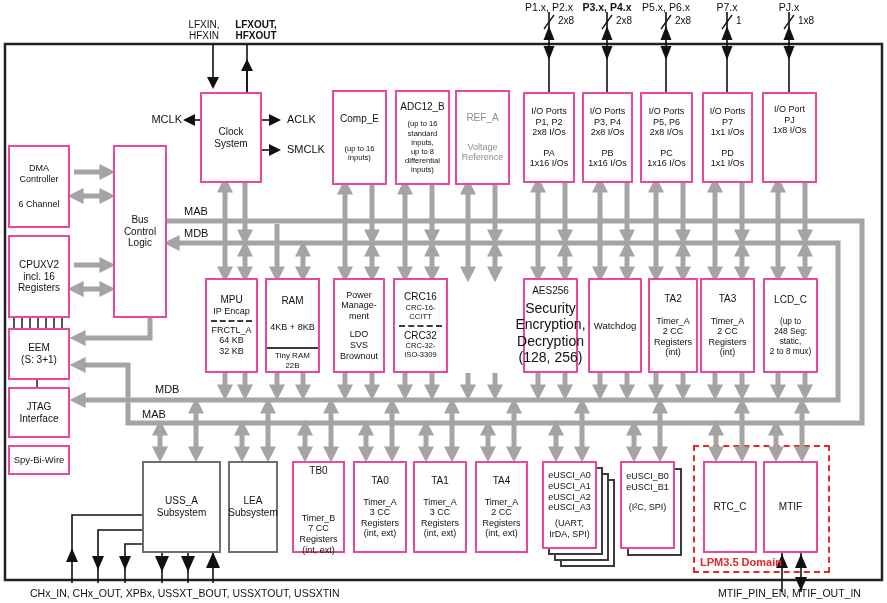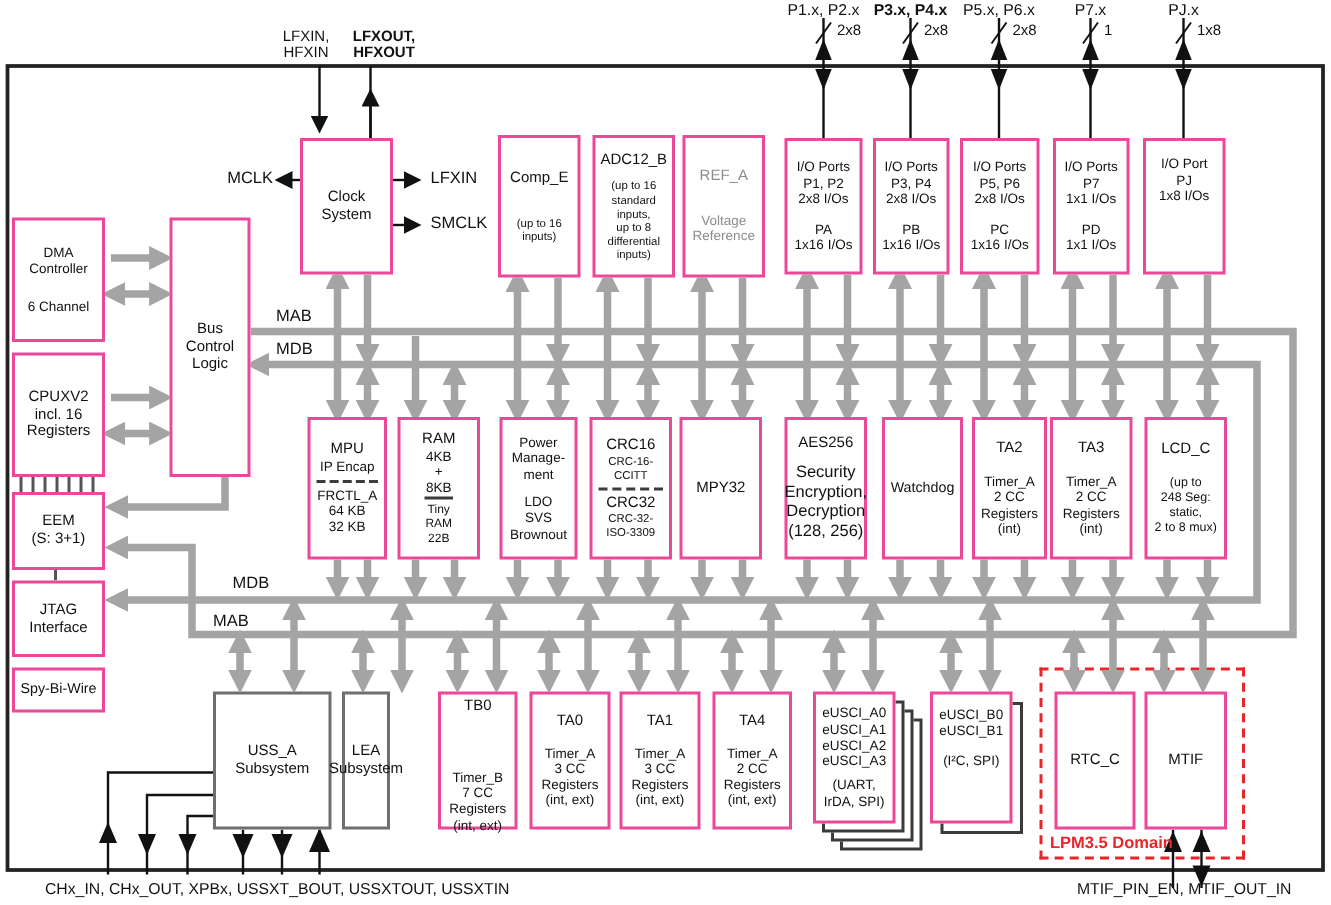--- a/index.html
+++ b/index.html
@@ -313,21 +313,21 @@
   </div>
 
   <div class="blk" style="left:205px;top:278px;width:53px;height:95px;">
     <span class="t">MPU</span>
     <span>IP Encap</span>
     <span class="dd"></span>
     <span>FRCTL_A
 64 KB
 32 KB</span>
   </div>
-  <div class="blk" style="left:265px;top:278px;width:55px;height:95px;padding:16px;">
+  <div class="blk" style="left:265px;top:278px;width:55px;height:95px;padding:0;">
     <div class="ram-main">
       <span class="t">RAM</span>
       <span>4KB + 8KB</span>
     </div>
     <div class="ram-bottom">Tiny RAM
 22B</div>
   </div>
   <div class="blk spread" style="left:333px;top:278px;width:52px;height:95px;">
     <span>Power
 Manage-
@@ -338,26 +338,23 @@
   </div>
   <div class="blk" style="left:393px;top:278px;width:55px;height:95px;">
     <span class="t">CRC16</span>
     <span class="s">CRC-16-
 CCITT</span>
     <span class="dd"></span>
     <span class="t">CRC32</span>
     <span class="s">CRC-32-
 ISO-3309</span>
   </div>
-  <div class="blk" style="left:453px;top:278px;width:55px;height:95px;">
-    <span class="t">MPY32</span>
-  </div>
   <div class="blk spread" style="left:523px;top:278px;width:55px;height:95px;">
     <span class="t">AES256</span>
-    <span style="font-size:11px">Security
+    <span style="font-size:14px">Security
 Encryption,
 Decryption
 (128, 256)</span>
   </div>
   <div class="blk" style="left:588px;top:278px;width:54px;height:95px;font-size:9.5px;">
     <span>Watchdog</span>
   </div>
   <div class="blk spread" style="left:648px;top:278px;width:50px;height:95px;">
     <span class="t">TA2</span>
     <span>Timer_A
@@ -377,21 +374,21 @@
     <span class="s" style="font-size:8.3px">(up to
 248 Seg:
 static,
 2 to 8 mux)</span>
   </div>
 
   <div class="blk lite" style="left:142px;top:461px;width:79px;height:92px;">
     <span class="t">USS_A
 Subsystem</span>
   </div>
-  <div class="blk lite" style="left:228px;top:461px;width:32px;height:92px;justify-content:center;">
+  <div class="blk lite" style="left:228px;top:461px;width:50px;height:92px;justify-content:center;">
     <span class="t">LEA
 Subsystem</span>
   </div>
   <div class="blk spread" style="left:292px;top:461px;width:53px;height:92px;gap:36px;">
     <span class="t">TB0</span>
     <span>Timer_B
 7 CC
 Registers
 (int, ext)</span>
   </div>
@@ -447,21 +444,21 @@
   <div class="lbl widlbl" style="left:675px;top:15px;">2x8</div>
   <div class="lbl widlbl" style="left:736px;top:15px;">1</div>
   <div class="lbl widlbl" style="left:798px;top:15px;">1x8</div>
 
   <div class="lbl pinlbl" style="left:181px;top:19px;width:46px;font-size:10px;">LFXIN,
 HFXIN</div>
   <div class="lbl pinlbl" style="left:228px;top:19px;width:56px;font-size:10px;font-weight:bold;">LFXOUT,
 HFXOUT</div>
 
   <div class="lbl siglbl" style="left:140px;top:113px;width:42px;text-align:right;">MCLK</div>
-  <div class="lbl siglbl" style="left:287px;top:113px;">LFXIN</div>
+  <div class="lbl siglbl" style="left:287px;top:113px;">ACLK</div>
   <div class="lbl siglbl" style="left:287px;top:143px;">SMCLK</div>
 
   <div class="lbl buslbl" style="left:184px;top:205px;">MAB</div>
   <div class="lbl buslbl" style="left:184px;top:227px;">MDB</div>
   <div class="lbl buslbl" style="left:155px;top:383px;">MDB</div>
   <div class="lbl buslbl" style="left:142px;top:408px;">MAB</div>
 
   <div class="lbl lpmlbl" style="left:700px;top:556px;">LPM3.5 Domain</div>
 
   <div class="lbl botlbl" style="left:30px;top:587px;">CHx_IN, CHx_OUT, XPBx, USSXT_BOUT, USSXTOUT, USSXTIN</div>

